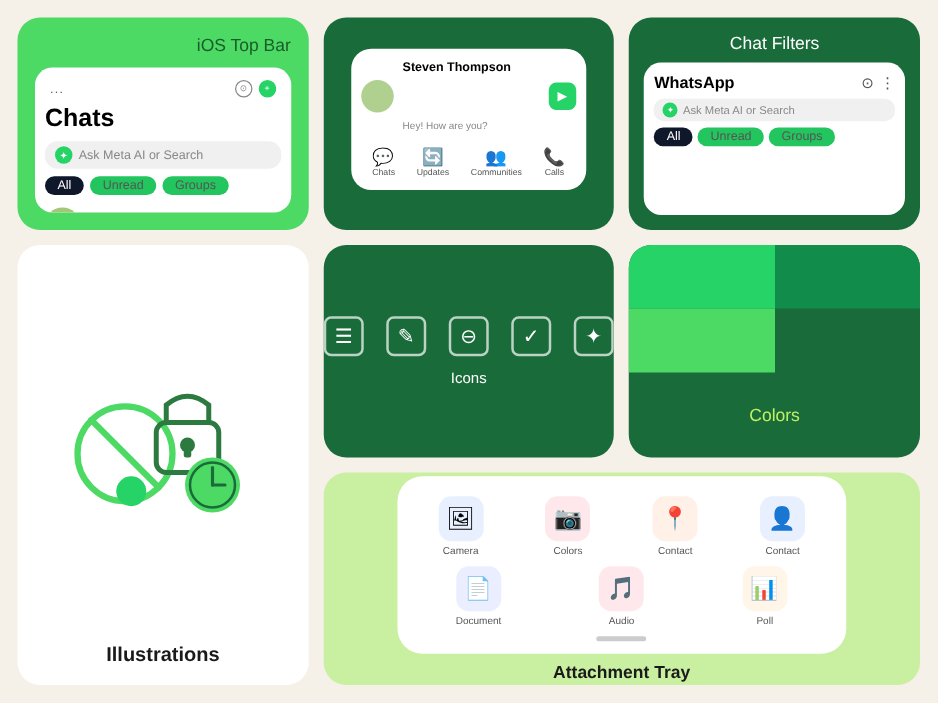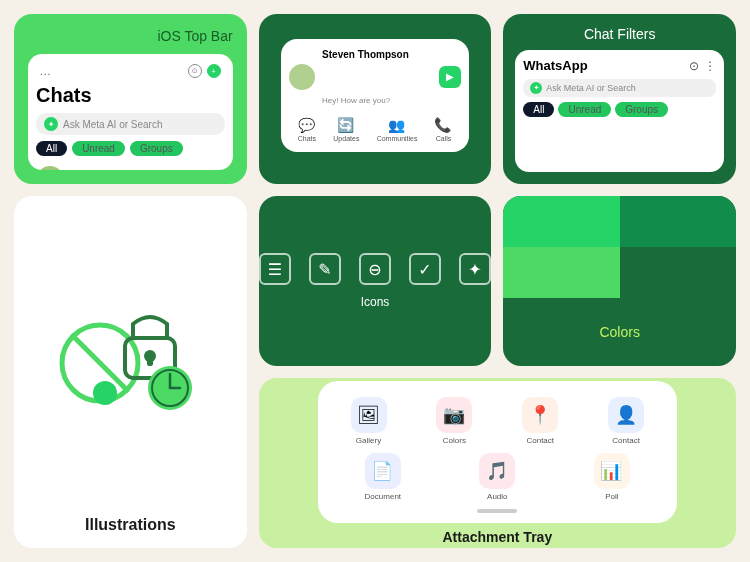--- a/index.html
+++ b/index.html
@@ -446,21 +446,21 @@
     </svg>
   </div>
   <div class="illustrations-label">Illustrations</div>
 </div>
 
 <div class="card attachment-tray" style="flex-direction: column; align-items: center; justify-content: center;">
   <div class="tray-mock">
     <div class="tray-grid">
       <div class="tray-item">
         <div class="tray-icon" style="background:#e8f0ff;">🖼</div>
-        <span class="tray-label">Gallery</span>
+        <span class="tray-label">Camera</span>
       </div>
       <div class="tray-item">
         <div class="tray-icon" style="background:#ffe8ec;">📷</div>
         <span class="tray-label">Colors</span>
       </div>
       <div class="tray-item">
         <div class="tray-icon" style="background:#fff0e8;">📍</div>
         <span class="tray-label">Contact</span>
       </div>
       <div class="tray-item">

